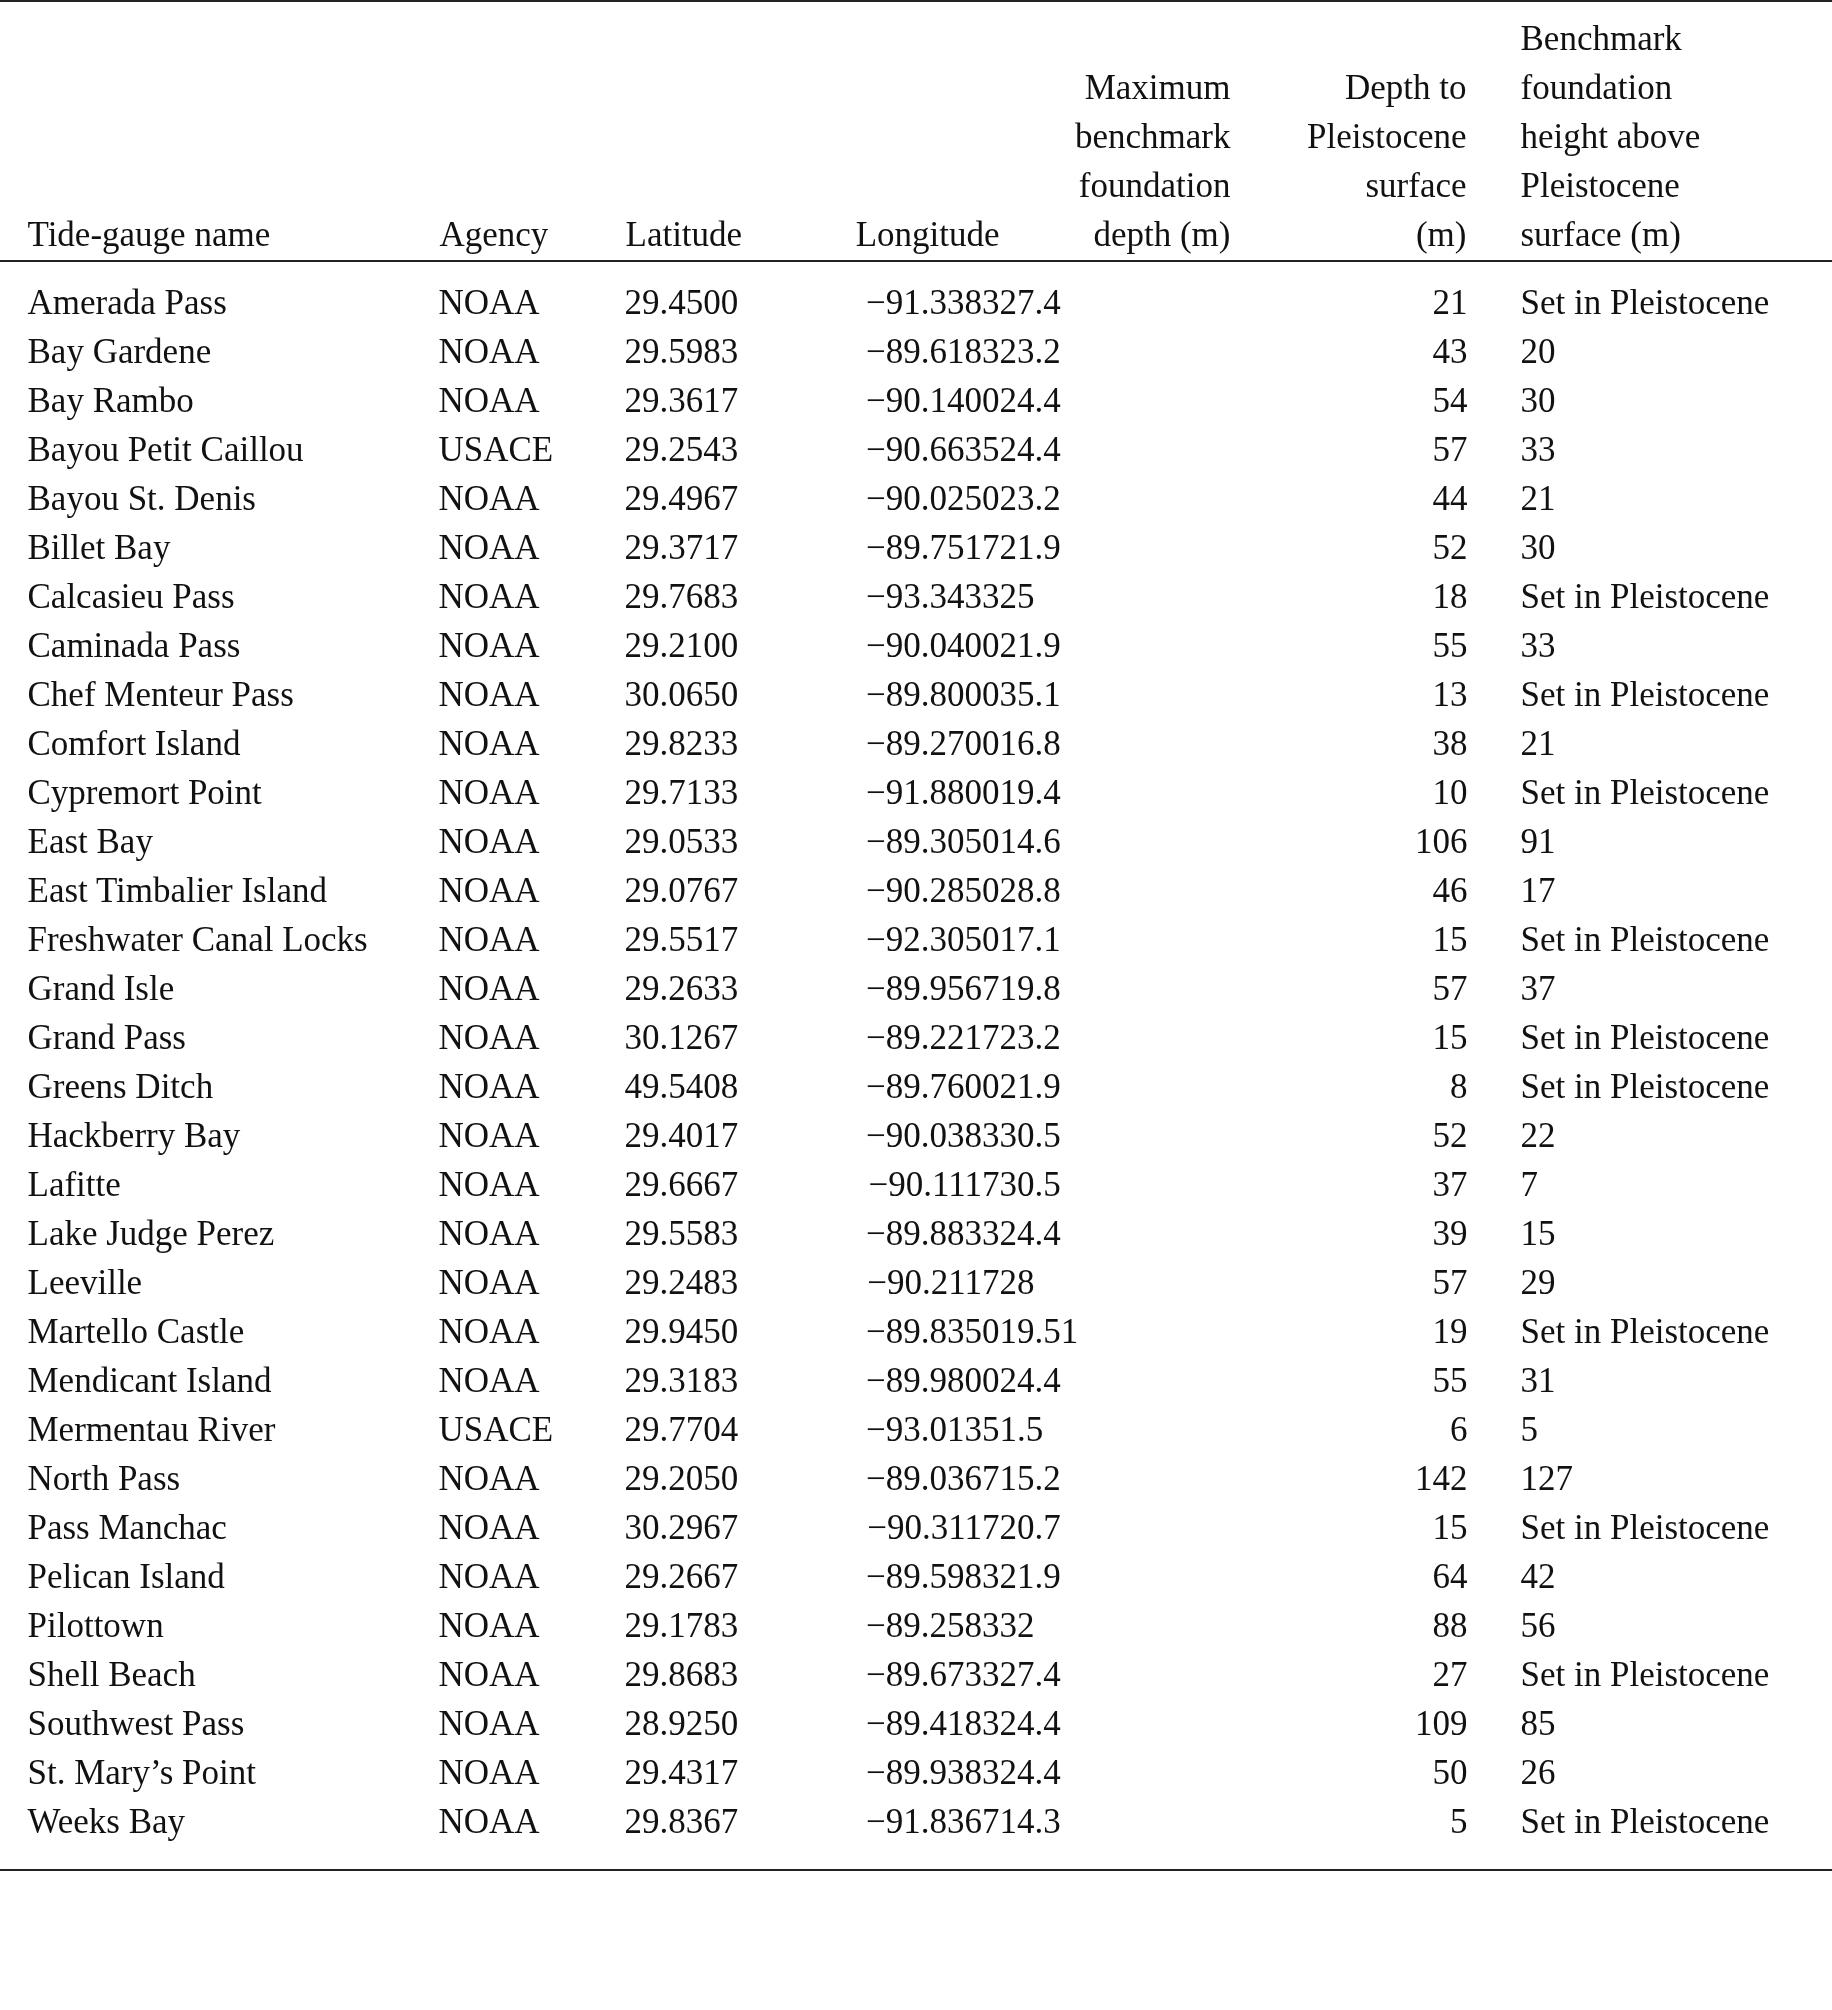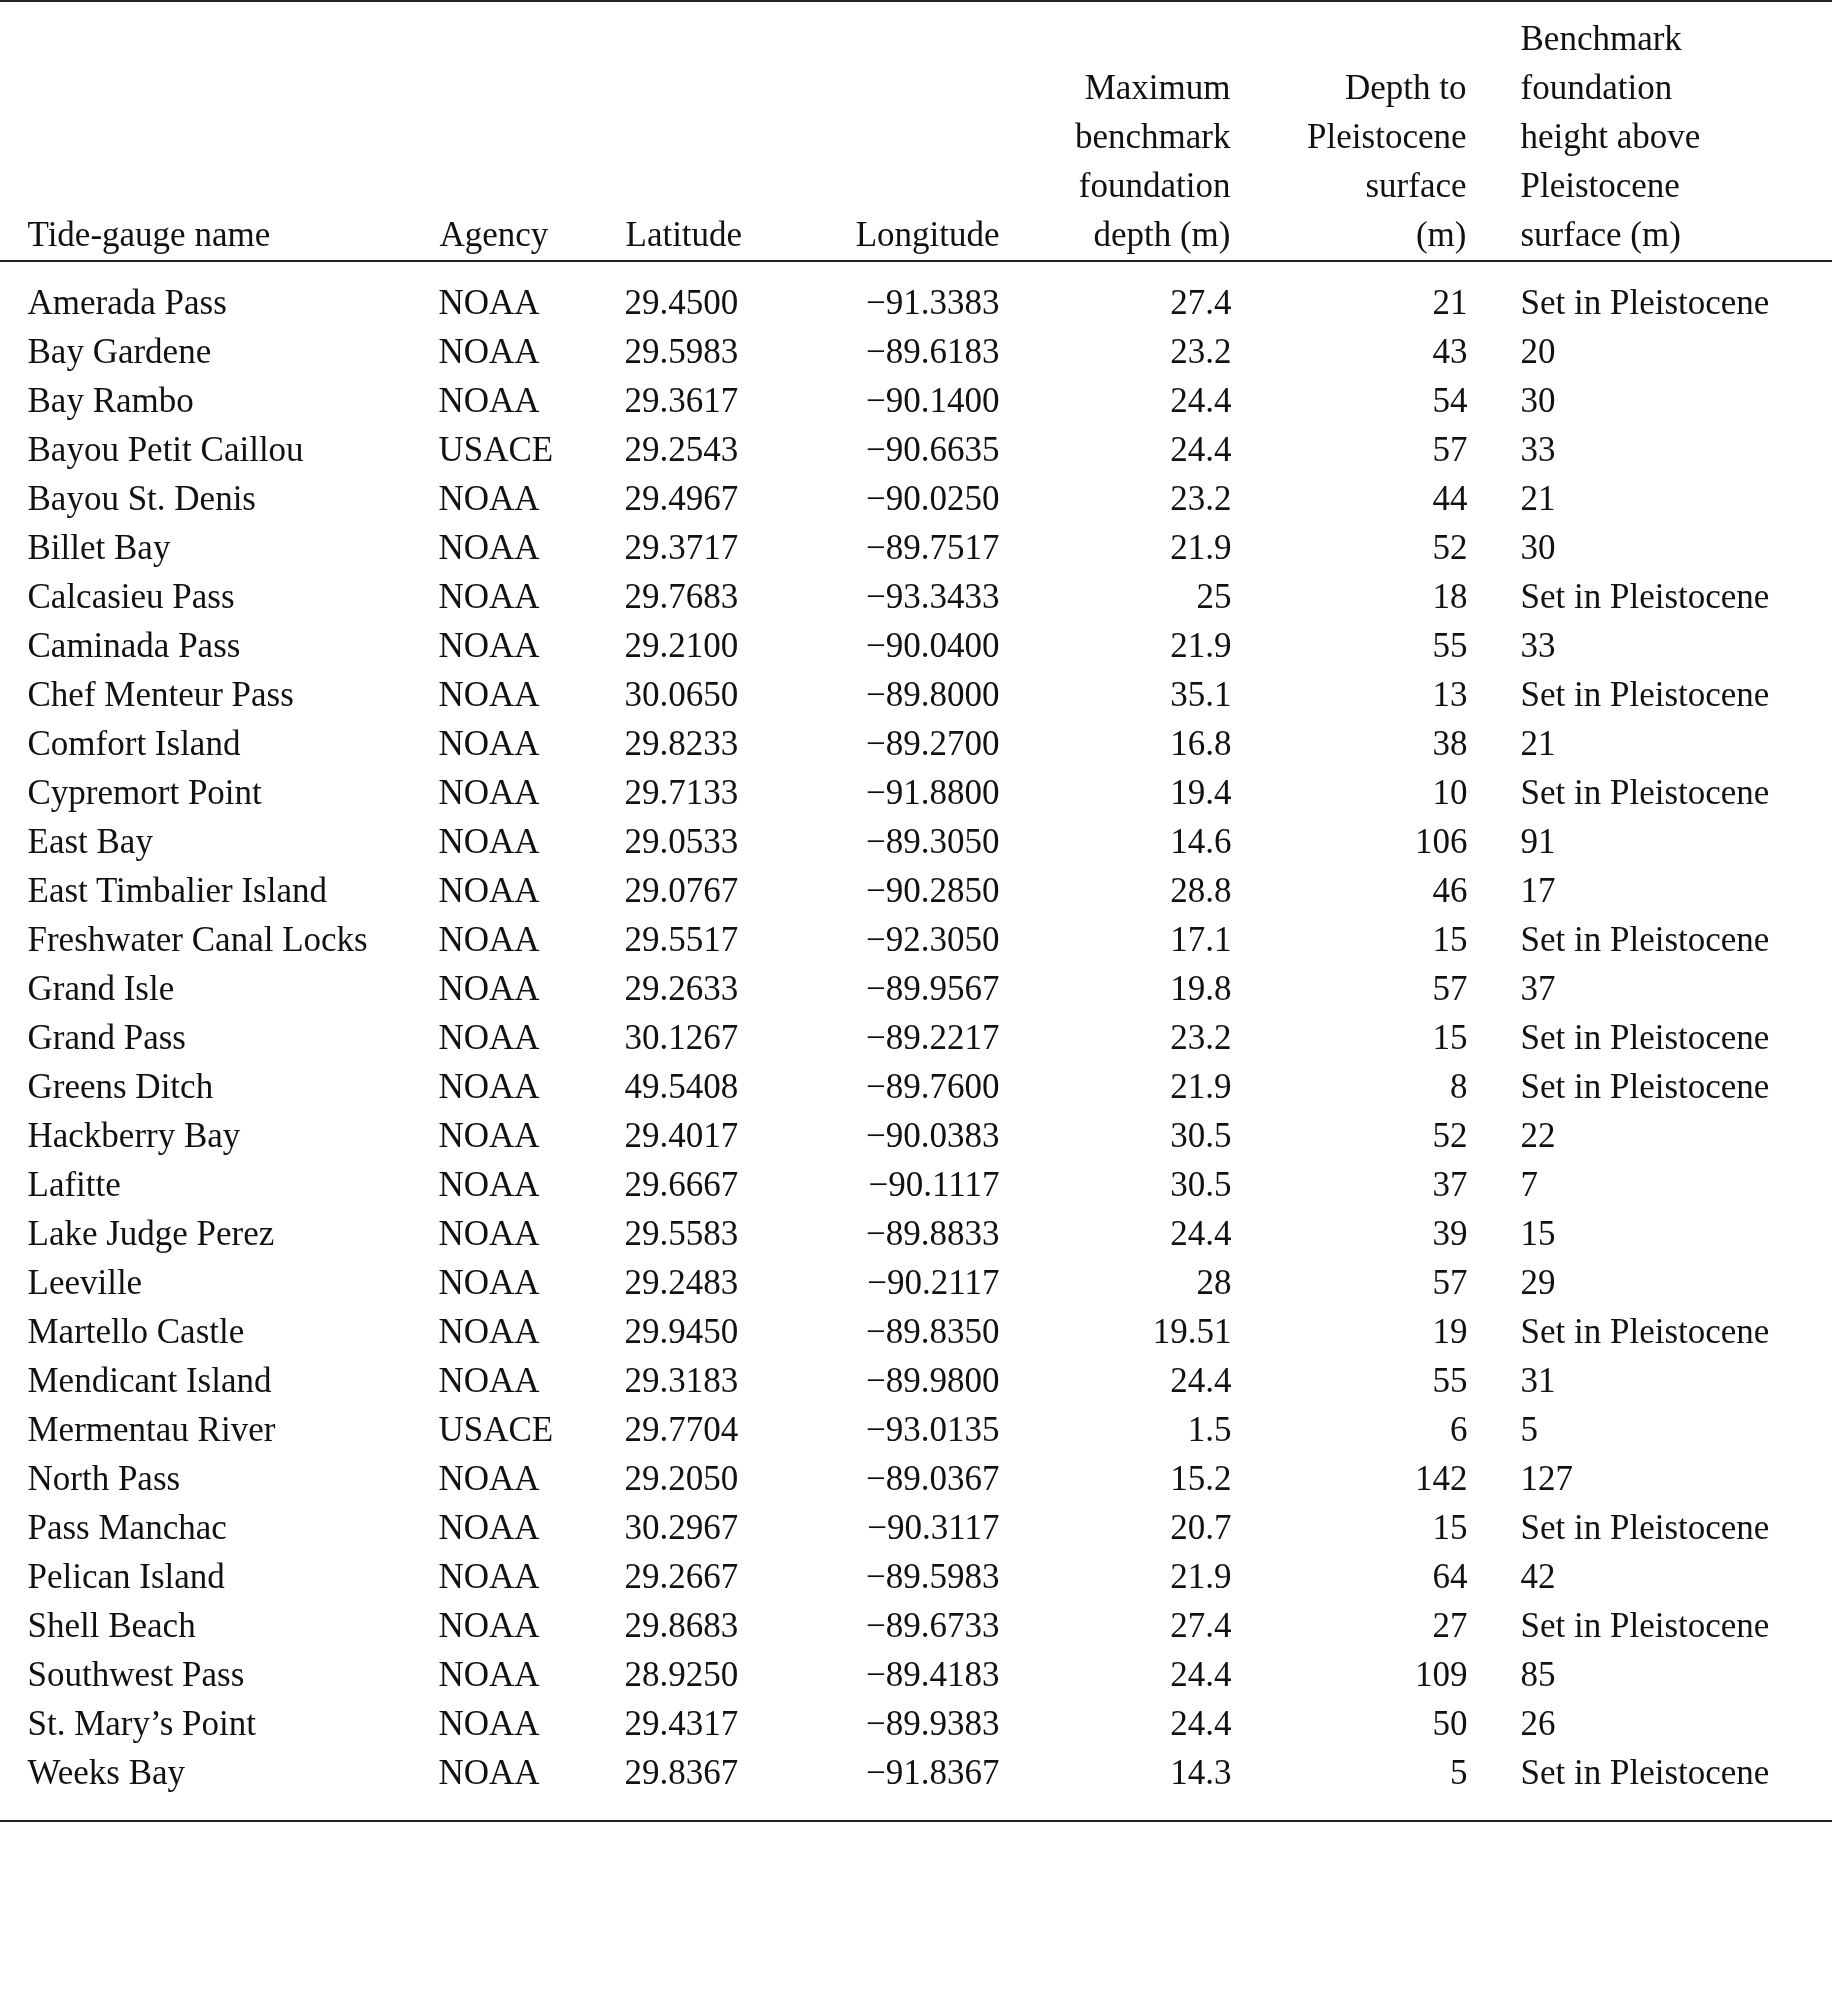--- a/index.html
+++ b/index.html
@@ -44,21 +44,21 @@
       padding-bottom: 23px;
       border-bottom: 2.7px solid #222;
     }
     th, td {
       white-space: nowrap;
     }
     .c-name { text-align: left; padding-left: 27.5px !important; width: 410px; }
     .c-agency { text-align: left; width: 184px; }
     .c-lat { text-align: left; width: 186px; }
     .c-lon { text-align: right; width: 186px; padding-right: 0; }
-    .c-maxd { text-align: right; width: 230px; }
+    .c-maxd { text-align: left; width: 230px; }
     .c-dps { text-align: right; width: 234px; }
     .c-ht { text-align: left; padding-left: 53px !important; }
     th.c-name, th.c-agency, th.c-lat { text-align: left; }
     th.c-lon, th.c-maxd, th.c-dps { text-align: right; }
     th.c-ht { text-align: left; }
     .hdr-line { display: block; }
   </style>
 </head>
 <body>
 
@@ -337,20 +337,29 @@
         <tr>
           <td class="c-name">Pelican Island</td>
           <td class="c-agency">NOAA</td>
           <td class="c-lat">29.2667</td>
           <td class="c-lon">−89.5983</td>
           <td class="c-maxd">21.9</td>
           <td class="c-dps">64</td>
           <td class="c-ht">42</td>
         </tr>
         <tr>
+          <td class="c-name">Pilottown</td>
+          <td class="c-agency">NOAA</td>
+          <td class="c-lat">29.1783</td>
+          <td class="c-lon">−89.2583</td>
+          <td class="c-maxd">32</td>
+          <td class="c-dps">88</td>
+          <td class="c-ht">56</td>
+        </tr>
+        <tr>
           <td class="c-name">Shell Beach</td>
           <td class="c-agency">NOAA</td>
           <td class="c-lat">29.8683</td>
           <td class="c-lon">−89.6733</td>
           <td class="c-maxd">27.4</td>
           <td class="c-dps">27</td>
           <td class="c-ht">Set in Pleistocene</td>
         </tr>
         <tr>
           <td class="c-name">Southwest Pass</td>

